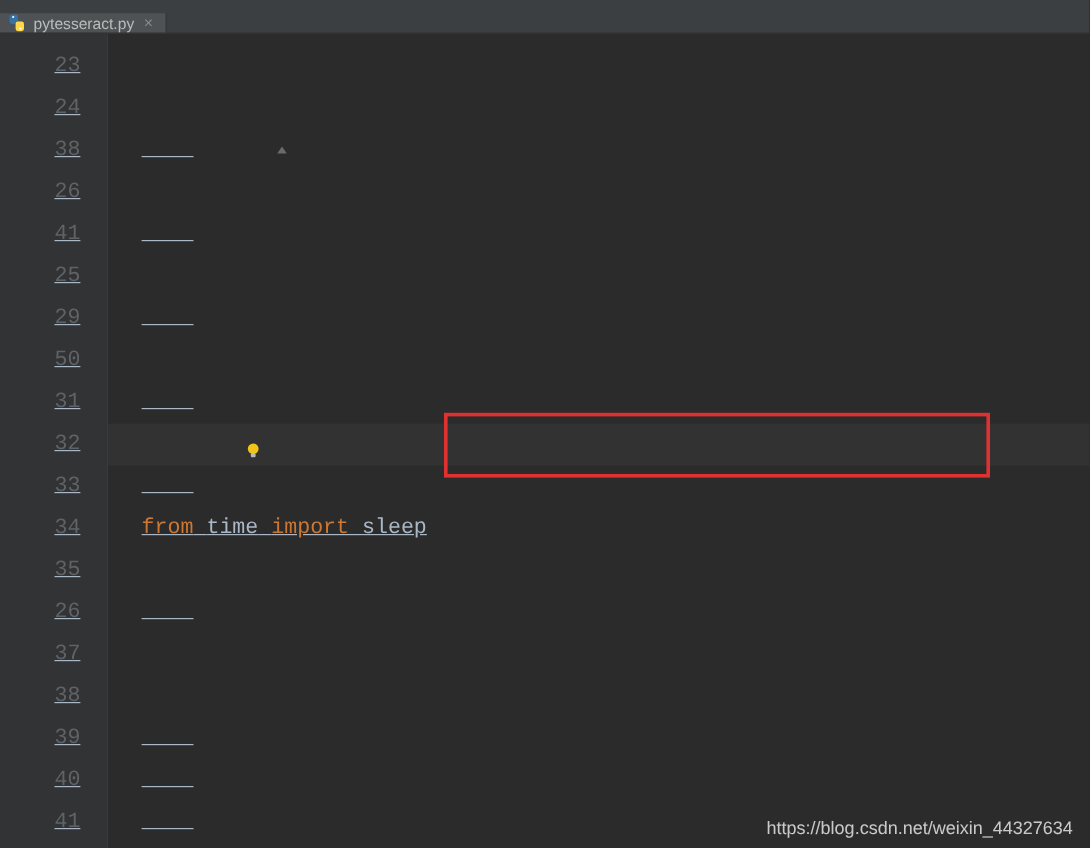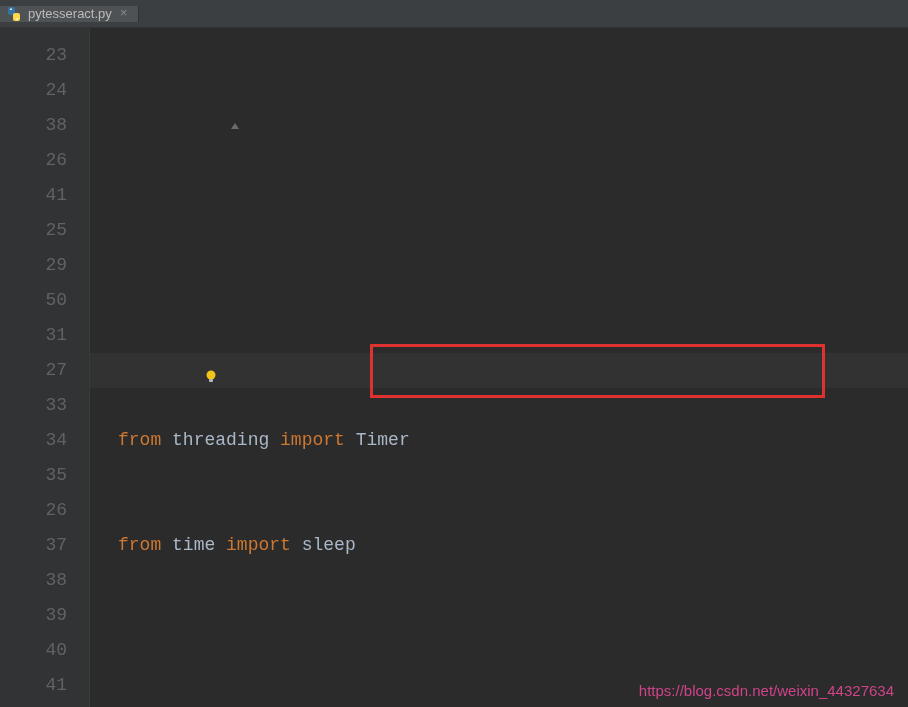--- a/index.html
+++ b/index.html
@@ -10,21 +10,21 @@
     width: 908px;
     height: 707px;
     overflow: hidden;
     position: relative;
     color: #a9b7c6;
   }
   .tab-bar {
     background: #3c3f41;
     height: 28px;
     display: flex;
-    align-items: center;
+    align-items: flex-end;
     border-bottom: 1px solid #323232;
   }
   .tab {
     background: #4e5254;
     display: flex;
     align-items: center;
     padding: 0 8px 0 6px;
     gap: 6px;
     border-right: 1px solid #323232;
     cursor: pointer;
@@ -41,20 +41,21 @@
   .tab-close {
     color: #8a8a8a;
     font-size: 13px;
     padding: 0 2px;
     cursor: pointer;
   }
   .editor {
     display: flex;
     height: calc(100% - 28px);
     position: relative;
+    text-decoration: underline;
   }
   .gutter {
     width: 90px;
     background: #313335;
     color: #606366;
     text-align: right;
     padding-right: 22px;
     padding-top: 10px;
     line-height: 35px;
     font-size: 18px;
@@ -95,21 +96,21 @@
   .fold-mark {
     position: absolute;
     left: 74px;
     width: 12px; height: 12px;
     z-index: 4;
   }
   .watermark {
     position: absolute;
     right: 14px;
     bottom: 8px;
-    color: #ec4899;
+    color: #e5e5e5;
     font-family: "Segoe UI", Arial, sans-serif;
     font-size: 15px;
     opacity: 0.85;
     z-index: 5;
   }
 </style>
 </head>
 <body>
 
 <div class="tab-bar">
@@ -132,21 +133,21 @@
   <div class="gutter">
     <div class="ln">23</div>
     <div class="ln">24</div>
     <div class="ln">38</div>
     <div class="ln">26</div>
     <div class="ln">41</div>
     <div class="ln">25</div>
     <div class="ln">29</div>
     <div class="ln">50</div>
     <div class="ln">31</div>
-    <div class="ln">27</div>
+    <div class="ln">32</div>
     <div class="ln">33</div>
     <div class="ln">34</div>
     <div class="ln">35</div>
     <div class="ln">26</div>
     <div class="ln">37</div>
     <div class="ln">38</div>
     <div class="ln">39</div>
     <div class="ln">40</div>
     <div class="ln">41</div>
   </div>
@@ -163,21 +164,20 @@
 
     <span class="bulb" style="left:48px; top:300px;">
       <svg viewBox="0 0 16 16" width="16" height="16">
         <circle cx="8" cy="6" r="4.5" fill="#f0c419"></circle>
         <rect x="6" y="10" width="4" height="3" rx="1" fill="#b8b8b8"></rect>
       </svg>
     </span>
 
     <span class="red-box" style="left:280px; top:316px; width:455px; height:54px;"></span>
 
-    <div class="code-line"><span class="kw">from</span> <span class="ident">threading</span> <span class="kw">import</span> <span class="ident">Timer</span></div>
     <div class="code-line"><span class="kw">from</span> <span class="ident">time</span> <span class="kw">import</span> <span class="ident">sleep</span></div>
     <div class="code-line"></div>
     
     
     
     
     
     
     
     

